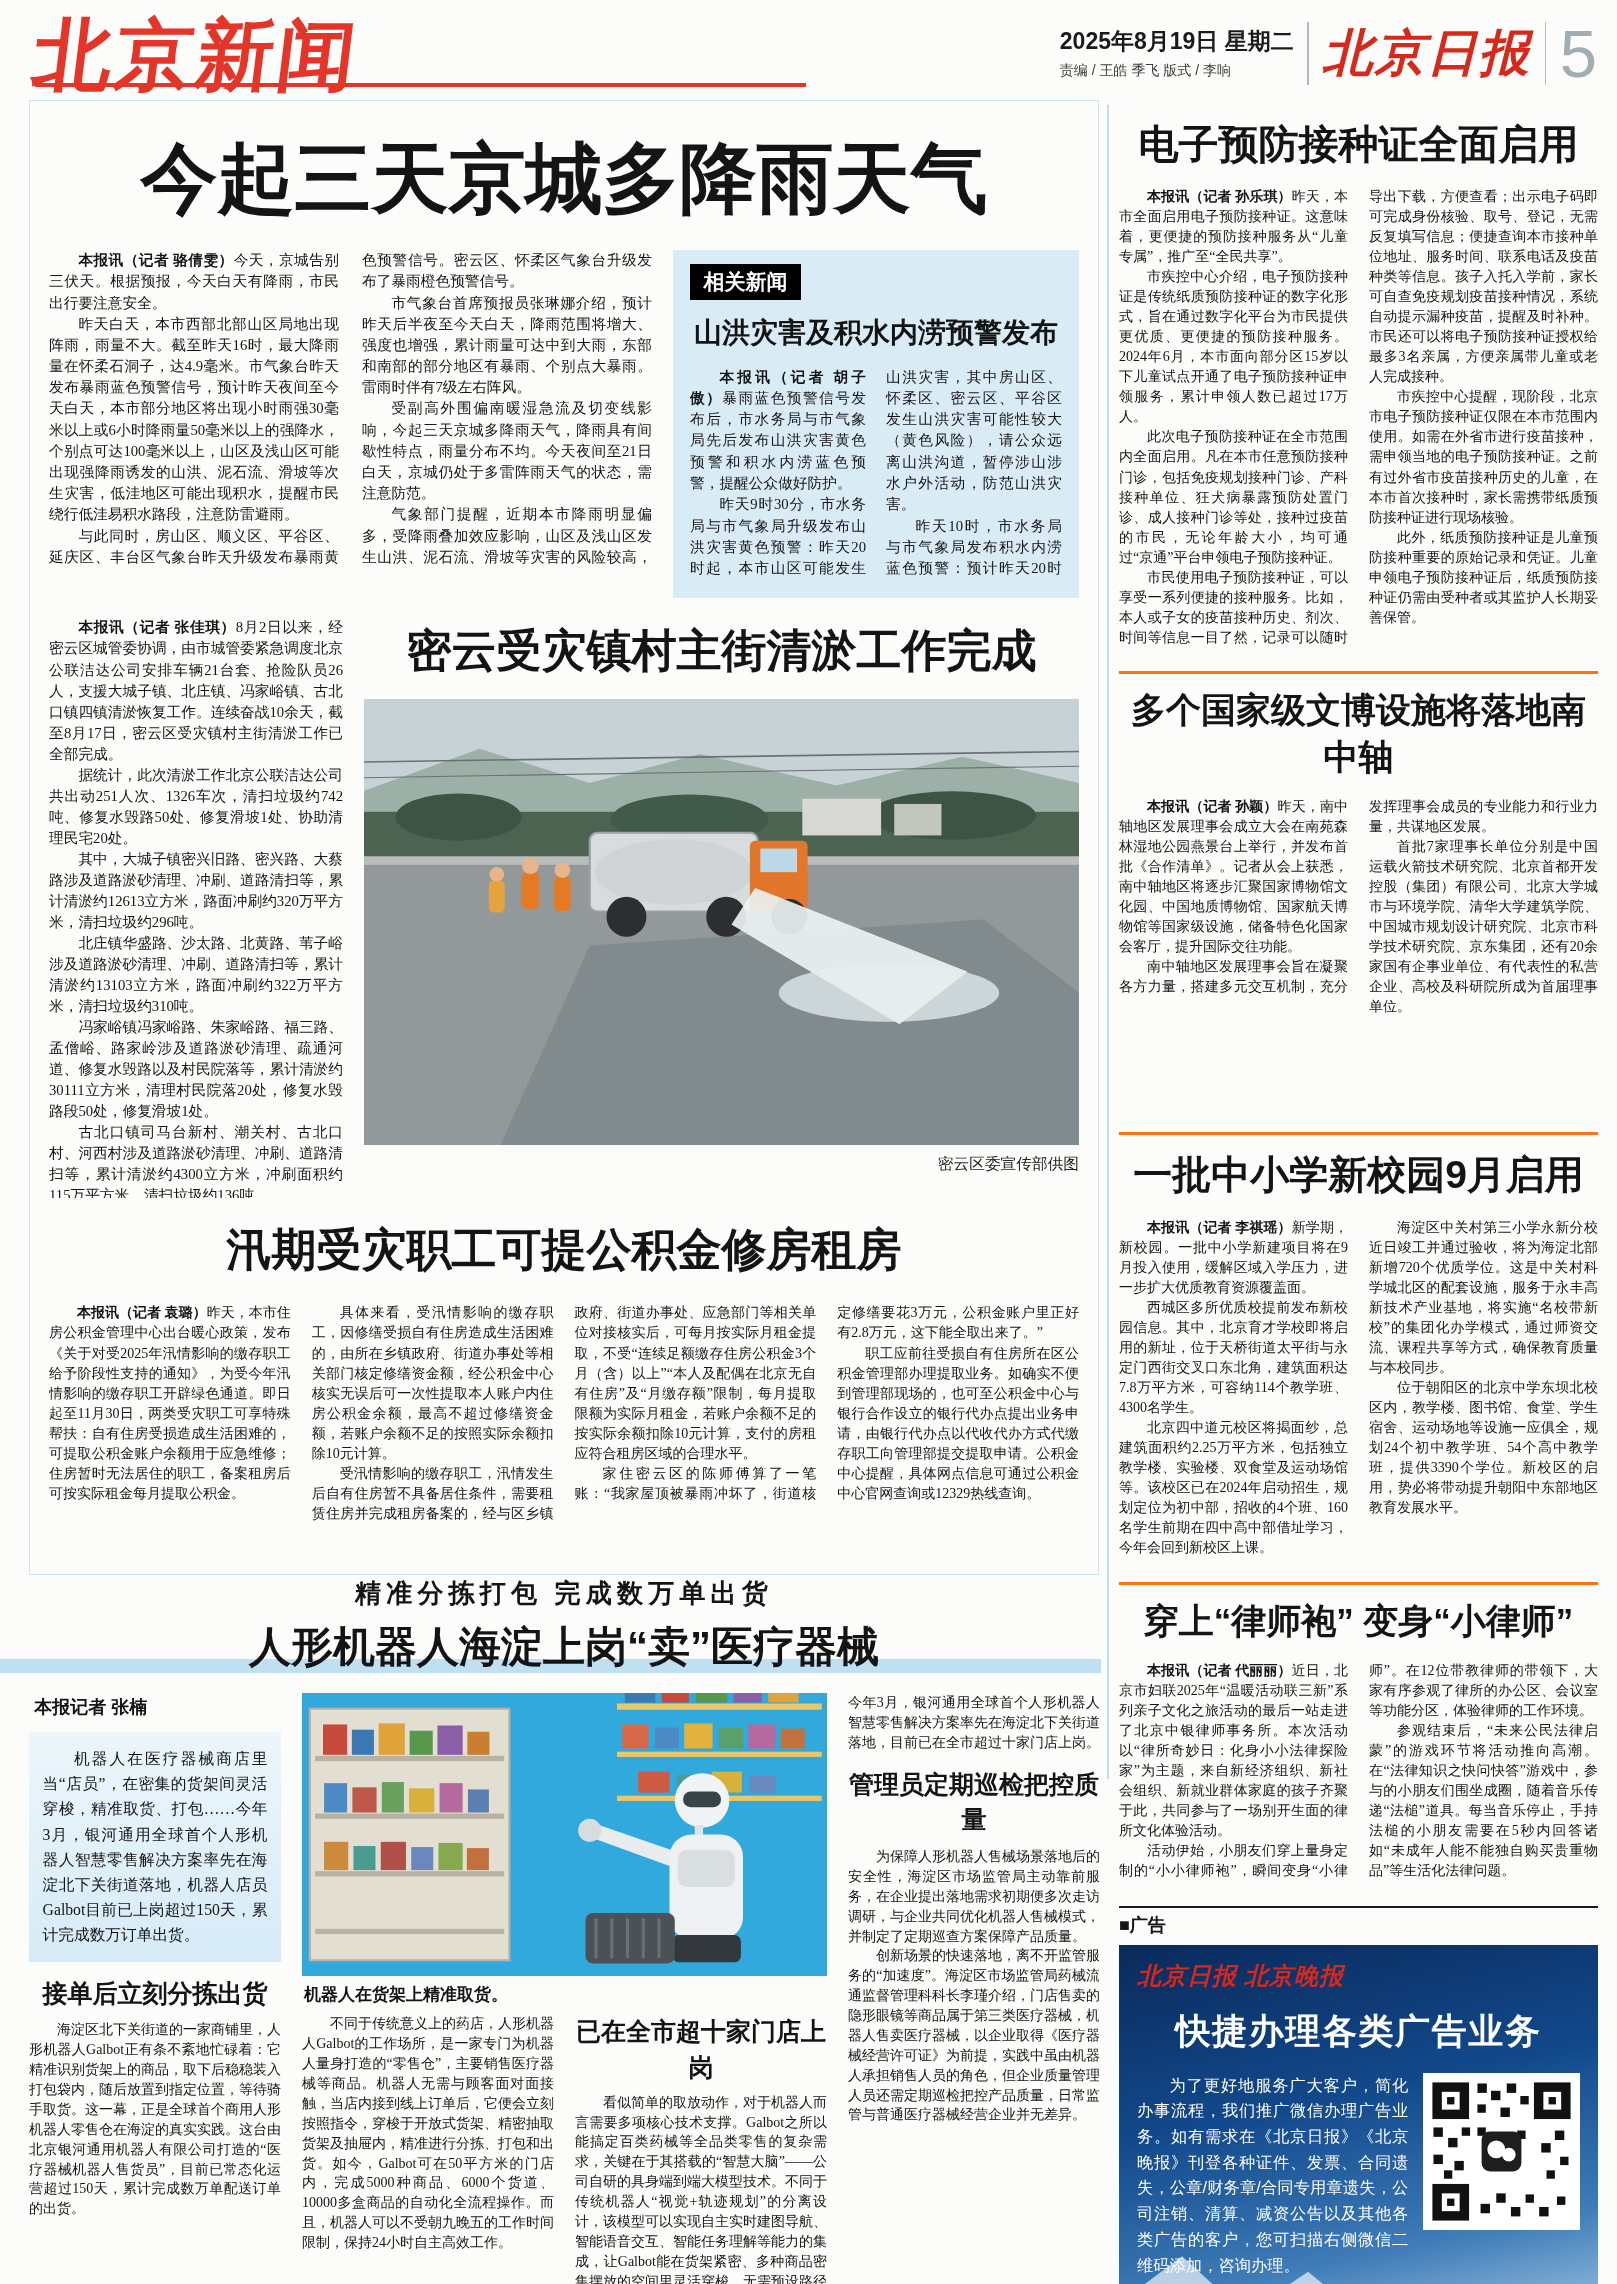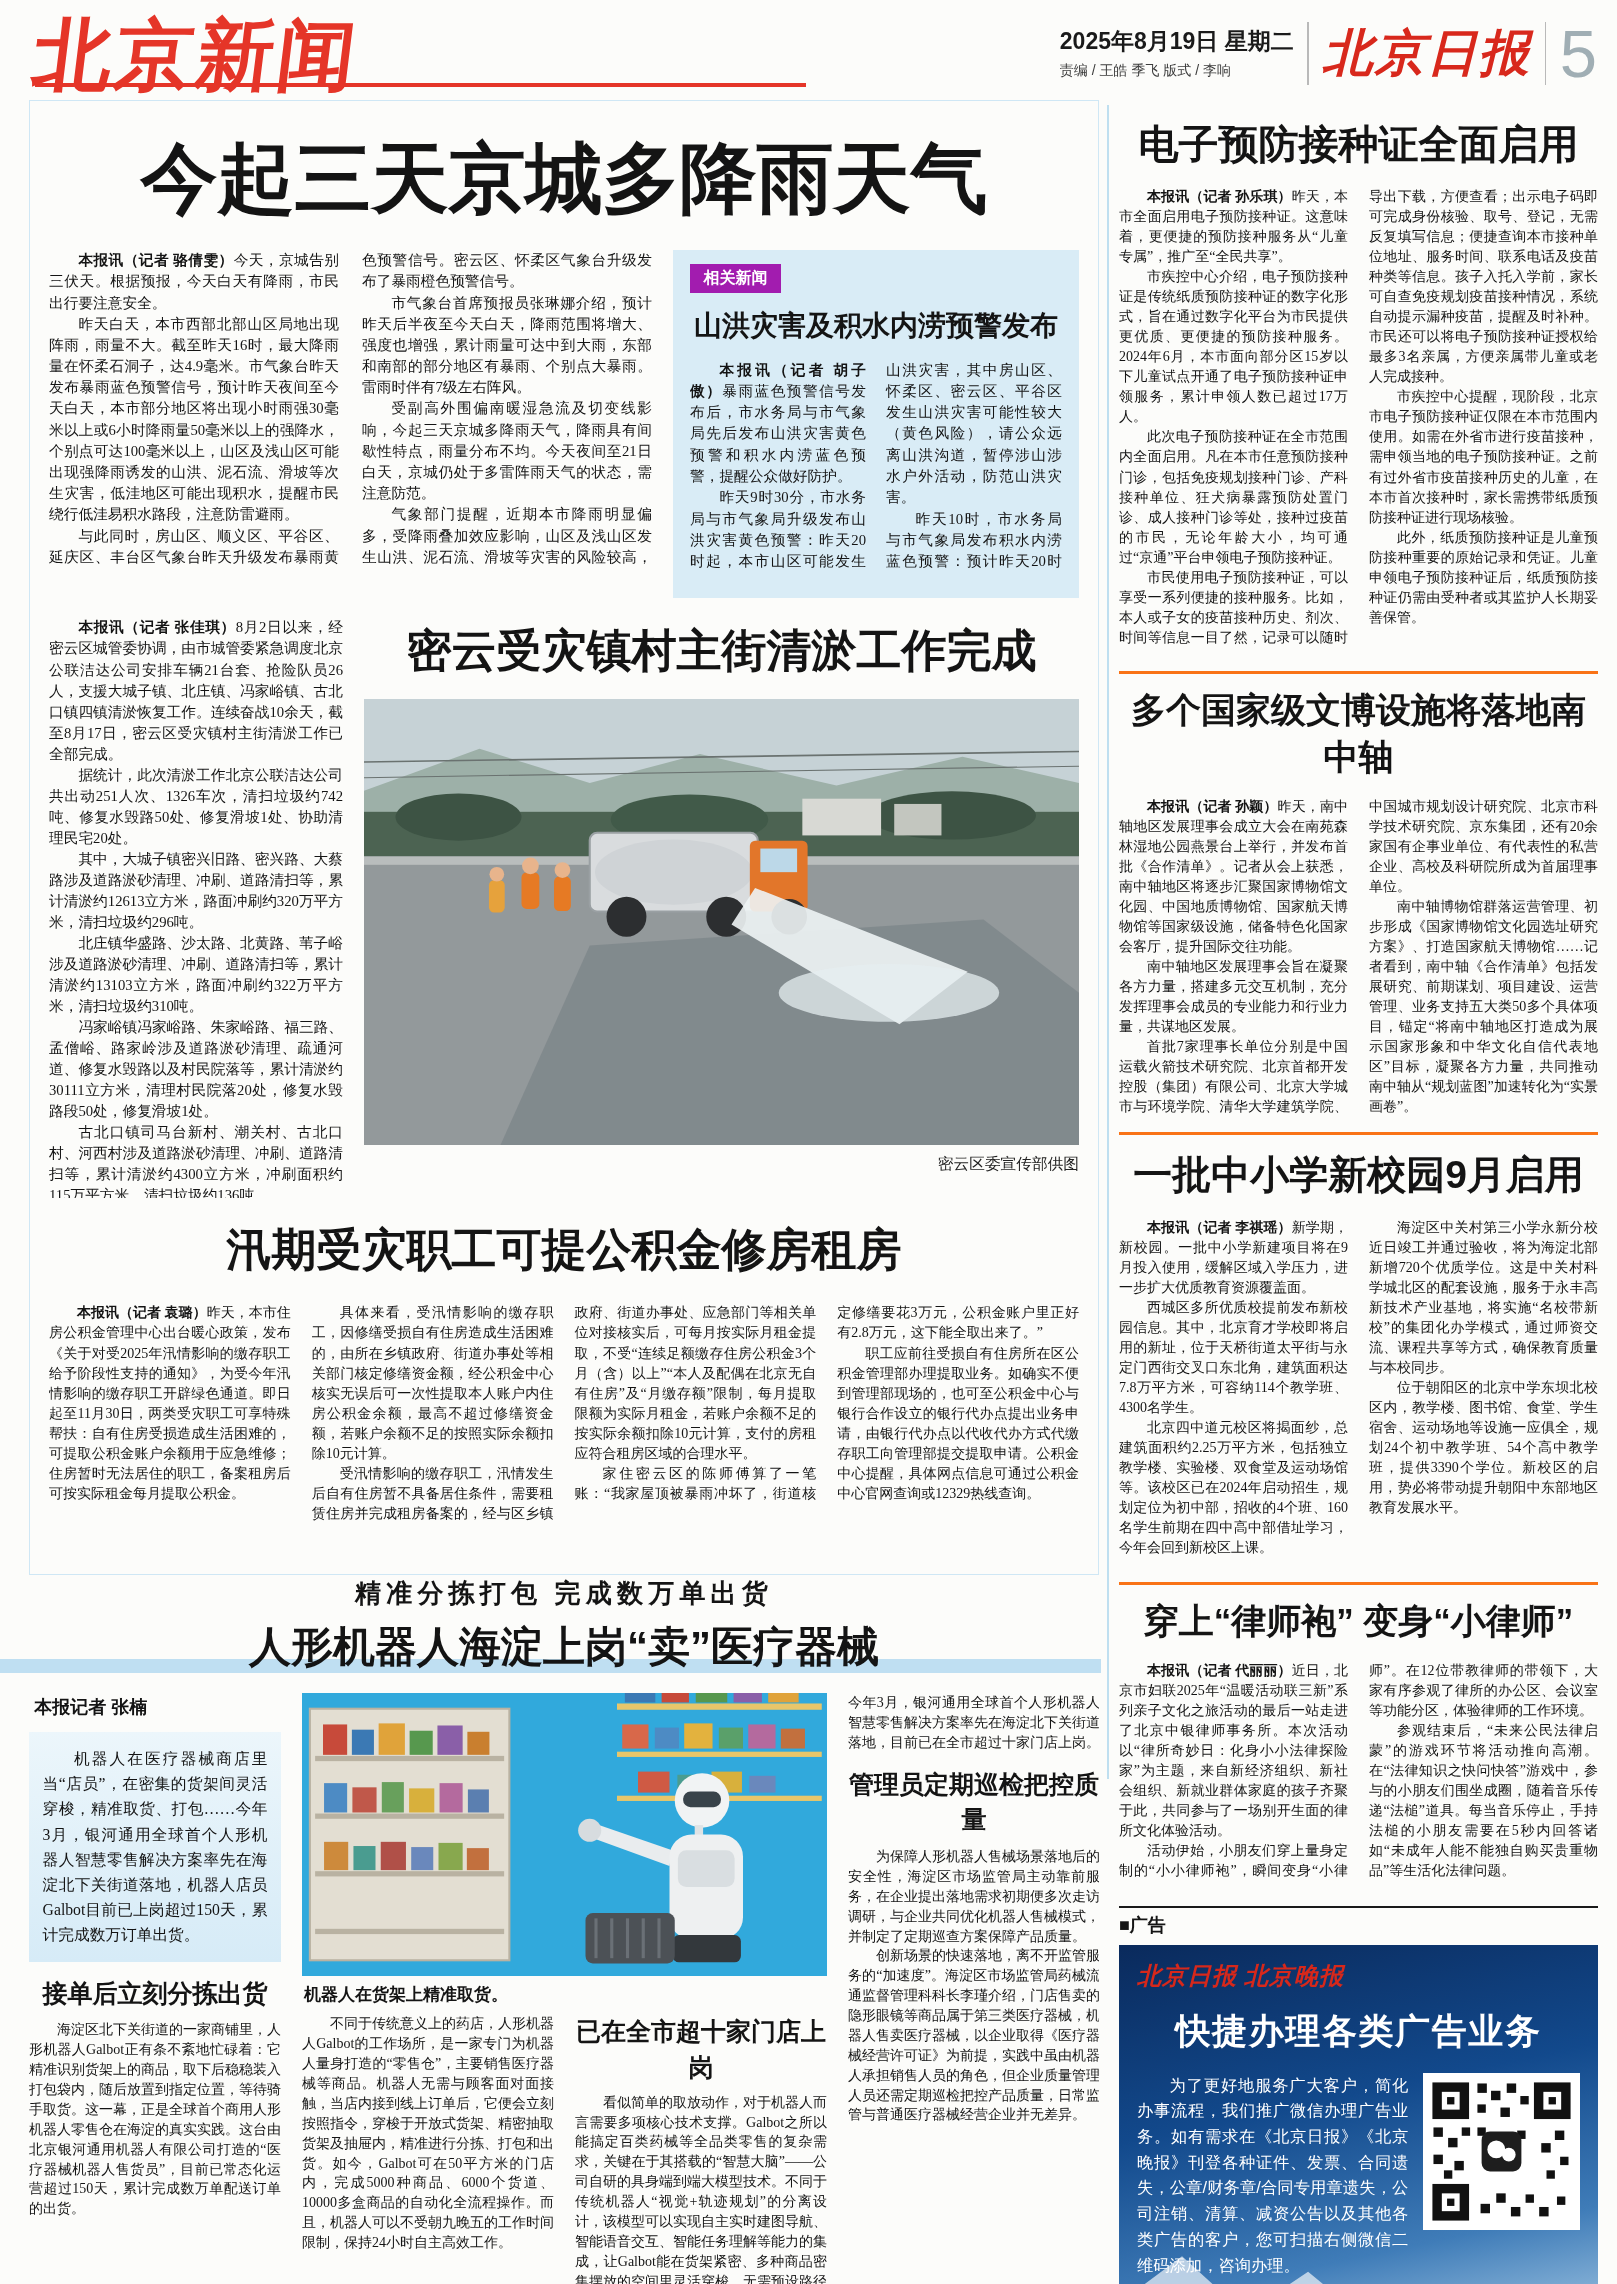--- a/index.html
+++ b/index.html
@@ -24,21 +24,21 @@
   .page-num{font-size:67px;color:#a0aeb4;font-family:"Liberation Sans",sans-serif;}
 
   
   .left-region{position:absolute;left:29px;top:100px;width:1070px;}
   .framed{border:1.6px solid #cfe7f5;padding:22px 19px 13.6px;}
   .rain h1{font-size:77px;font-weight:900;text-align:center;margin:12.6px 0 30px;line-height:1.1;}
   .rain-row{display:flex;gap:21px;}
   .rain-body{width:603px;height:346px;column-count:2;column-gap:23px;
              font-size:14.7px;line-height:1.44;overflow:hidden;}
   .related{flex:1;background:#d9ecf6;padding:13.6px 17px;height:321px;overflow:hidden;}
-  .badge{display:inline-block;background:#a21caf;color:#fff;font-weight:700;font-size:16px;
+  .badge{display:inline-block;background:#000000;color:#fff;font-weight:700;font-size:21px;
          padding:4.2px 13.6px;font-family:"Liberation Sans",sans-serif;}
   .related h2{font-size:28px;font-weight:900;text-align:center;margin:13.6px 0 14.7px;}
   .related-body{column-count:2;column-gap:20px;font-size:14.7px;line-height:1.45;height:220px;overflow:hidden;}
 
   .miyun{margin-top:19px;display:flex;gap:21px;}
   .miyun-col1{width:294px;height:581px;font-size:14.7px;line-height:1.43;overflow:hidden;}
   .miyun-right{flex:1;}
   .miyun-right h2{font-size:45px;font-weight:900;text-align:center;margin:3.1px 0 18px;}
   .photo-credit{text-align:right;font-size:15.7px;color:#222;margin-top:7.3px;}
 
@@ -324,21 +324,20 @@
           <p class="para">此外，纸质预防接种证是儿童预防接种重要的原始记录和凭证。儿童申领电子预防接种证后，纸质预防接种证仍需由受种者或其监护人长期妥善保管。</p>
         </div>
     </article>
 
     <article class="rail-article axis">
       <h2>多个国家级文博设施将落地南中轴</h2>
       <div class="rail-body">
         <p class="para"><b>本报讯（记者 孙颖）</b><span>昨天，南中轴地区发展理事会成立大会在南苑森林湿地公园燕景台上举行，并发布首批《合作清单》。记者从会上获悉，南中轴地区将逐步汇聚国家博物馆文化园、中国地质博物馆、国家航天博物馆等国家级设施，储备特色化国家会客厅，提升国际交往功能。</span></p>
       <p class="para">南中轴地区发展理事会旨在凝聚各方力量，搭建多元交互机制，充分发挥理事会成员的专业能力和行业力量，共谋地区发展。</p>
           <p class="para">首批7家理事长单位分别是中国运载火箭技术研究院、北京首都开发控股（集团）有限公司、北京大学城市与环境学院、清华大学建筑学院、中国城市规划设计研究院、北京市科学技术研究院、京东集团，还有20余家国有企事业单位、有代表性的私营企业、高校及科研院所成为首届理事单位。</p>
-          <p class="para">南中轴博物馆群落运营管理、初步形成《国家博物馆文化园选址研究方案》、打造国家航天博物馆……记者看到，南中轴《合作清单》包括发展研究、前期谋划、项目建设、运营管理、业务支持五大类50多个具体项目，锚定“将南中轴地区打造成为展示国家形象和中华文化自信代表地区”目标，凝聚各方力量，共同推动南中轴从“规划蓝图”加速转化为“实景画卷”。</p>
         </div>
     </article>
 
     <article class="rail-article schools">
       <h2>一批中小学新校园9月启用</h2>
       <div class="rail-body">
         <p class="para"><b>本报讯（记者 李祺瑶）</b><span>新学期，新校园。一批中小学新建项目将在9月投入使用，缓解区域入学压力，进一步扩大优质教育资源覆盖面。</span></p>
       <p class="para">西城区多所优质校提前发布新校园信息。其中，北京育才学校即将启用的新址，位于天桥街道太平街与永定门西街交叉口东北角，建筑面积达7.8万平方米，可容纳114个教学班、4300名学生。</p>
           <p class="para">北京四中道元校区将揭面纱，总建筑面积约2.25万平方米，包括独立教学楼、实验楼、双食堂及运动场馆等。该校区已在2024年启动招生，规划定位为初中部，招收的4个班、160名学生前期在四中高中部借址学习，今年会回到新校区上课。</p>
           <p class="para">海淀区中关村第三小学永新分校近日竣工并通过验收，将为海淀北部新增720个优质学位。这是中关村科学城北区的配套设施，服务于永丰高新技术产业基地，将实施“名校带新校”的集团化办学模式，通过师资交流、课程共享等方式，确保教育质量与本校同步。</p>

